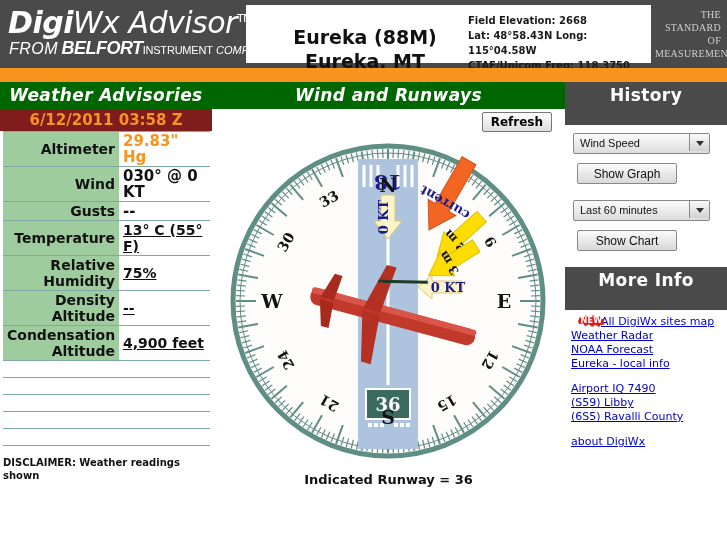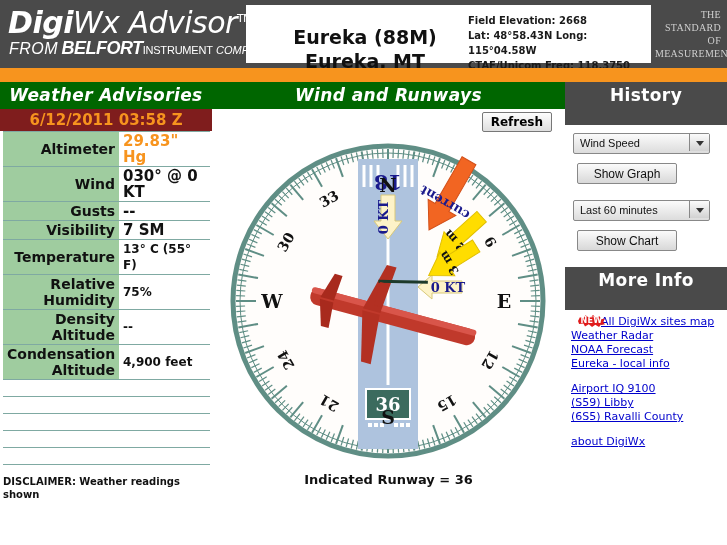--- a/index.html
+++ b/index.html
@@ -81,21 +81,21 @@
     font-family:"DejaVu Sans",sans-serif;font-weight:bold;font-size:14px;color:#111;
     line-height:16px;
   }
   td.wx-val{
     background:#ffffff;
     font-family:"DejaVu Sans",sans-serif;font-weight:bold;font-size:13px;color:#111;
     line-height:16px;
   }
   td.wx-val.big{font-size:15px;}
   td.wx-val.orange{color:#f7941e;font-size:15px;}
-  td.wx-val.small{font-size:12px;font-weight:bold;}
+  td.wx-val.small{font-size:14px;font-weight:bold;text-decoration:underline;}
   tr.blank td{height:14px;}
   tr.blank td.wx-label{background:#ffffff;}
 
   .disclaimer{
     margin:10px 3px 0 3px;width:200px;
     font-family:"DejaVu Sans",sans-serif;font-weight:bold;font-size:10px;
     color:#111;line-height:13px;
   }
 
   
@@ -196,24 +196,20 @@
             <td class="wx-label">Altimeter</td>
             <td class="wx-val orange">29.83" Hg</td>
           </tr>
           <tr>
             <td class="wx-label">Wind</td>
             <td class="wx-val big">030° @ 0 KT</td>
           </tr>
           <tr>
             <td class="wx-label">Gusts</td>
             <td class="wx-val big">--</td>
-          </tr>
-          <tr>
-            <td class="wx-label">Visibility</td>
-            <td class="wx-val big">7 SM</td>
           </tr>
           <tr>
             <td class="wx-label">Temperature</td>
             <td class="wx-val small">13° C (55° F)</td>
           </tr>
           <tr>
             <td class="wx-label">Relative Humidity</td>
             <td class="wx-val small">75%</td>
           </tr>
           <tr>
@@ -541,20 +537,20 @@
     <div class="hdr-gray">More Info</div>
     <div class="links">
       <div class="newrow">
         <span class="newbadge">NEW</span>
         <a href="#">All DigiWx sites map</a>
       </div>
       <a href="#">Weather Radar</a>
       <a href="#">NOAA Forecast</a>
       <a href="#">Eureka - local info</a>
       <div class="gap"></div>
-      <a href="#">Airport IQ 9100</a>
+      <a href="#">Airport IQ 7490</a>
       <a href="#">(S59) Libby</a>
       <a href="#">(6S5) Ravalli County</a>
       <div class="gap"></div>
       <a href="#">about DigiWx</a>
     </div>
   </div>
 </div>
 
 </body></html>

